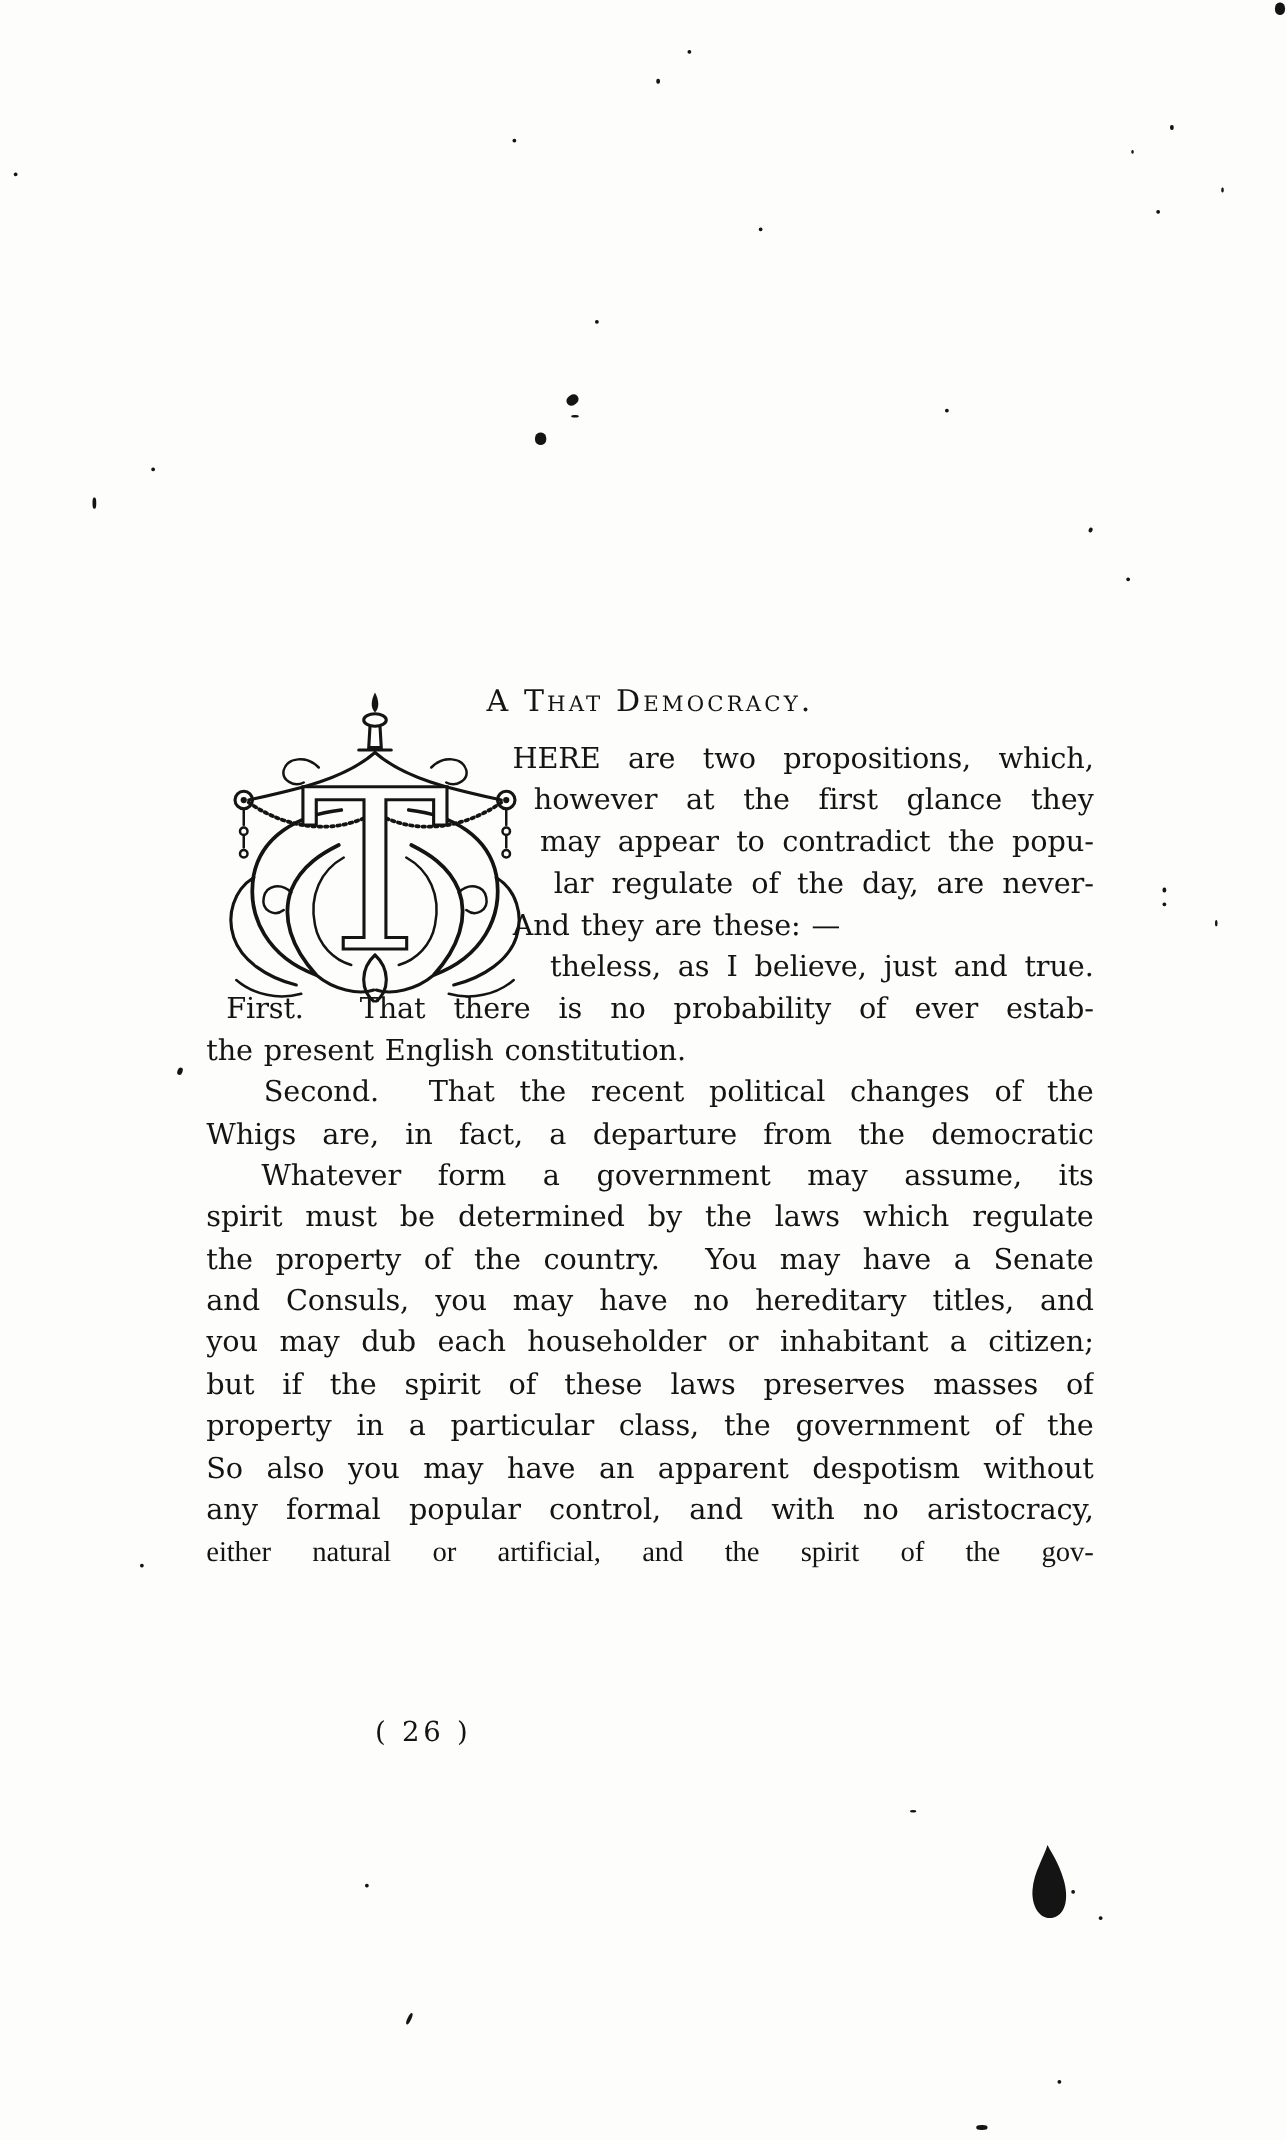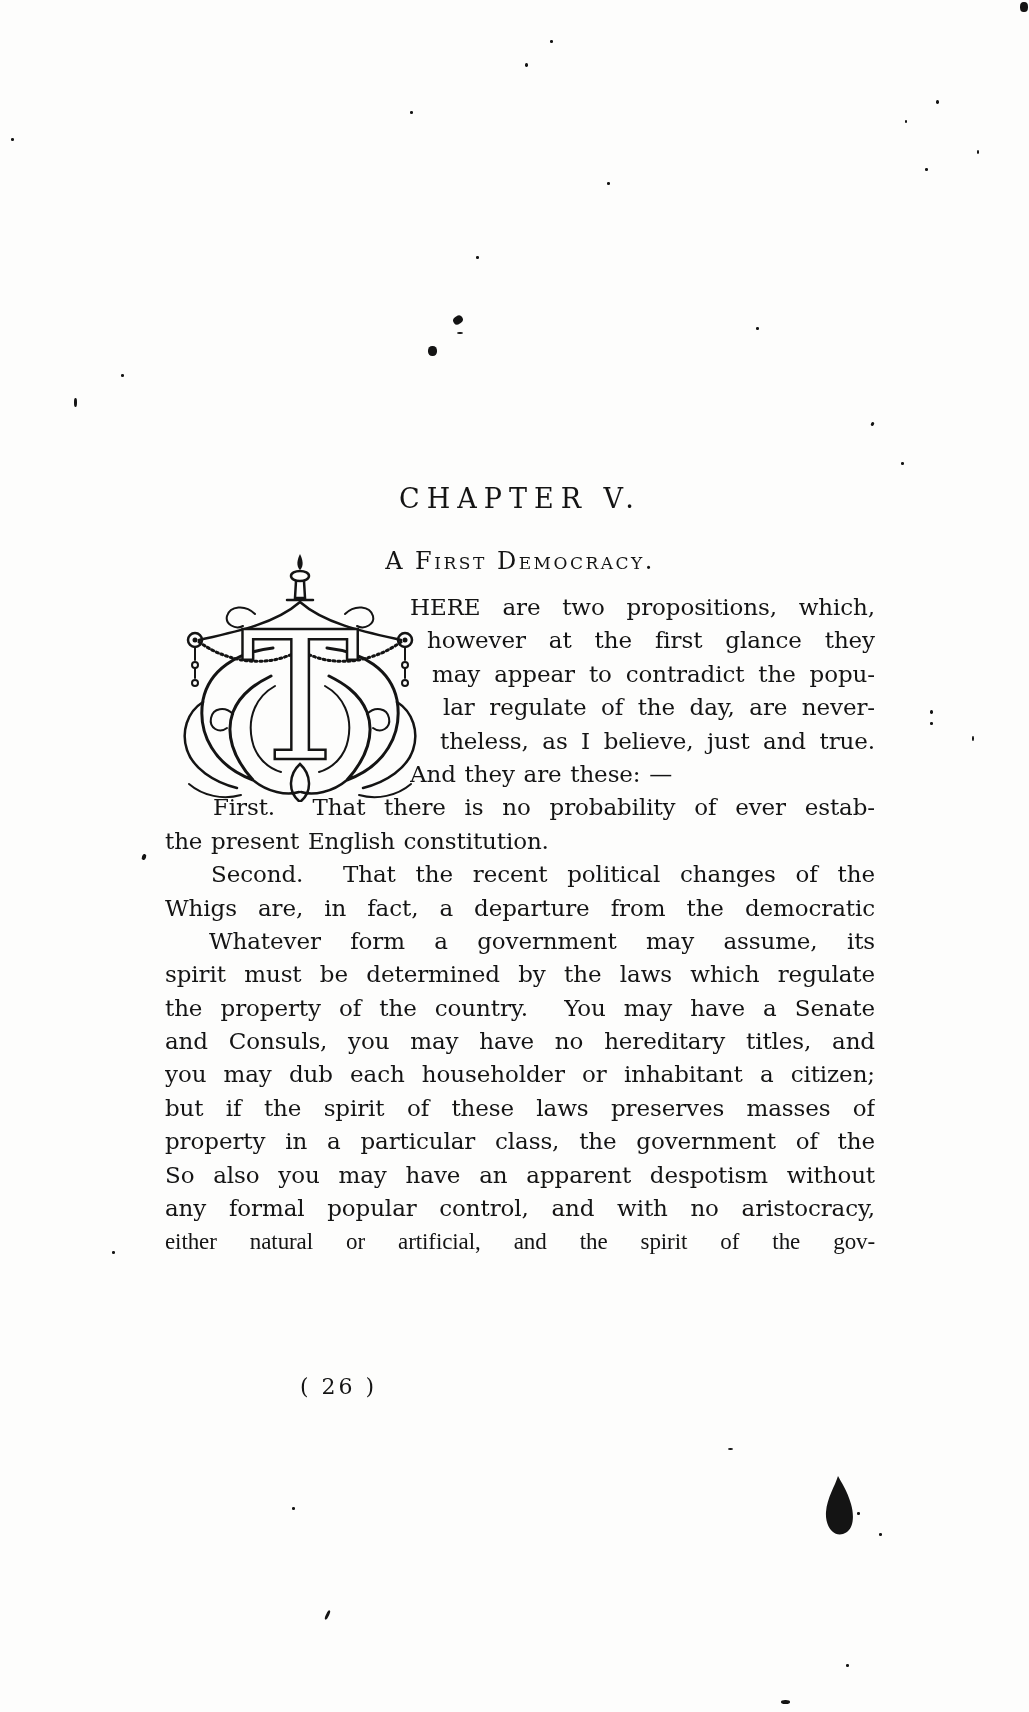--- a/index.html
+++ b/index.html
@@ -41,23 +41,22 @@
     position:absolute; background:var(--ink); border-radius:45%;
   }
   .ink-blot { position:absolute; color:var(--ink); }
   svg { display:block; }
 </style>
 </head>
 <body>
 
 <div class="page">
 
-  <div class="chapter-heading">CHAPTER V.</div>
 
-  <div class="section-title">A First Democracy.</div>
+  <div class="section-title">A That Democracy.</div>
 
   <div class="ornament">
     <svg width="250" height="250" viewBox="0 0 250 250" fill="none" stroke="currentColor" stroke-width="2.5" stroke-linecap="round">
 
       <path d="M125,2 C122,8 121,14 125,18 C129,14 128,8 125,2 Z" fill="currentColor" stroke="none"></path>
       <ellipse cx="125" cy="24" rx="9" ry="5"></ellipse>
       <path d="M121,29 L120,46 L130,46 L129,29"></path>
       <path d="M112,48 L138,48"></path>
 
       <path d="M125,50 C100,72 60,80 24,88"></path>
@@ -95,23 +94,23 @@
       <path d="M125,212 C114,222 112,240 125,250 C138,240 136,222 125,212 Z"></path>
     </svg>
   </div>
 
   <div class="text-block">
 
   <div class="line" style="margin-left: 245px;">HERE are two propositions, which,</div>
       <div class="line" style="margin-left: 262px;">however at the first glance they</div>
       <div class="line" style="margin-left: 267px;">may appear to contradict the popu-</div>
       <div class="line" style="margin-left: 278px;">lar regulate of the day, are never-</div>
+      <div class="line nj" style="margin-left: 245px;">And they are these: —</div>
       <div class="line" style="margin-left: 275px;">theless, as I believe, just and true.</div>
-      <div class="line nj" style="margin-left: 245px;">And they are these: —</div>
-      <div class="line" style="margin-left: 48px;">First.&nbsp; That there is no probability of ever estab-</div>
+      <div class="line" style="margin-left: 16px;">First.&nbsp; That there is no probability of ever estab-</div>
       <div class="line nj" style="margin-left: 0px;">the present English constitution.</div>
       <div class="line" style="margin-left: 46px;">Second.&nbsp; That the recent political changes of the</div>
       <div class="line" style="margin-left: 0px;">Whigs are, in fact, a departure from the democratic</div>
       <div class="line" style="margin-left: 44px;">Whatever form a government may assume, its</div>
       <div class="line" style="margin-left: 0px;">spirit must be determined by the laws which regulate</div>
       <div class="line" style="margin-left: 0px;">the property of the country.&nbsp; You may have a Senate</div>
       <div class="line" style="margin-left: 0px;">and Consuls, you may have no hereditary titles, and</div>
       <div class="line" style="margin-left: 0px;">you may dub each householder or inhabitant a citizen;</div>
       <div class="line" style="margin-left: 0px;">but if the spirit of these laws preserves masses of</div>
       <div class="line" style="margin-left: 0px;">property in a particular class, the government of the</div>

